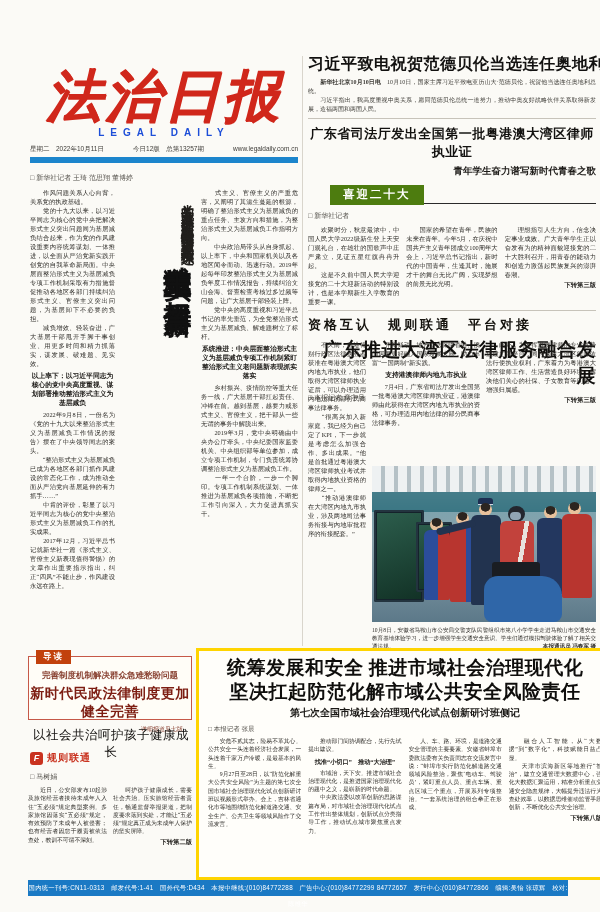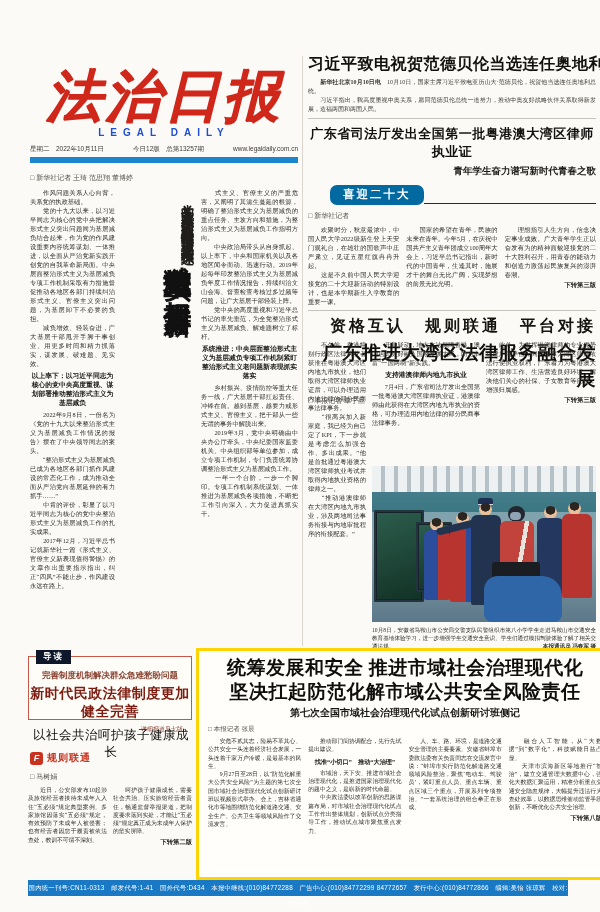--- a/index.html
+++ b/index.html
@@ -25,46 +25,46 @@
   .vhead{position:absolute;left:120px;top:194px;width:76px;height:454px;writing-mode:vertical-rl;display:flex;overflow:hidden;}
   .vsub{font-size:13px;font-weight:700;letter-spacing:1.5px;color:#211f1c;padding-left:6px;}
   .vmain{font-size:28px;font-weight:900;letter-spacing:1px;color:#111;}
   
   .aus-h{font-size:16px;font-weight:900;color:#121110;white-space:nowrap;text-align:center;letter-spacing:.5px;}
   .lead{font-size:6px;line-height:8.5px;color:#3a3833;text-align:justify;margin-top:3px;}
   .lead .b{font-weight:900;}
   .youth-h{font-size:13px;font-weight:900;text-align:center;margin-top:6px;color:#131210;letter-spacing:.5px;}
   .youth-sub{font-size:9.5px;font-weight:900;text-align:right;margin-top:4px;color:#1d1b18;}
   .badgerow{display:flex;align-items:flex-end;margin-top:7px;}
-  .badge{background:#0369a1;color:#fff;font-size:11.5px;font-weight:900;padding:2px 13px 3px;letter-spacing:2px;margin-left:22px;border-radius:7px;}
+  .badge{background:#4d7c0f;color:#fff;font-size:11.5px;font-weight:900;padding:2px 13px 3px;letter-spacing:2px;margin-left:22px;}
   .badgerule{flex:1;border-bottom:1.5px solid #2a2a2a;margin-bottom:1px;}
   .cols3{display:flex;gap:7px;margin-top:4px;}
   .cols3 > div{flex:1;}
   
-  .gd-kicker{font-size:16px;font-weight:900;text-align:right;letter-spacing:3px;color:#16140f;}
+  .gd-kicker{font-size:13px;font-weight:900;text-align:left;letter-spacing:3px;color:#16140f;}
   .gd-h{font-size:19px;font-weight:900;text-align:right;margin-top:3px;color:#0f0e0c;letter-spacing:.5px;}
   
   .photo{position:absolute;left:372px;top:466px;width:224px;height:156px;overflow:hidden;background:linear-gradient(180deg,#d9dee1 0%,#c4ced2 16%,#7fa3ad 30%,#8aa2ac 48%,#5c7989 100%);}
   .ph-ceiling{position:absolute;left:0;top:0;width:100%;height:26px;background:repeating-linear-gradient(90deg,#eef1f2 0 9px,#b5c1c6 9px 13px);}
   .ph-teal{position:absolute;left:0;top:26px;width:100%;height:20px;background:#2f6f7c;opacity:.85;}
   .ph-screen{position:absolute;background:#15222b;border-radius:2px;box-shadow:inset 0 0 0 2px #23343f;}
   .ph-screen .glow{position:absolute;left:3px;top:3px;right:3px;bottom:3px;background:linear-gradient(160deg,#2c5d4c,#123226);}
   .head{position:absolute;width:13px;height:13px;border-radius:50%;background:radial-gradient(circle at 50% 28%,#2c2520 0 42%,#e8c19c 45%);}
   .torso{position:absolute;border-radius:6px 6px 2px 2px;}
   .cap{position:absolute;width:15px;height:6px;background:#1d2f52;border-radius:3px 3px 0 0;border-bottom:1.5px solid #cfd6e2;}
   .arm{position:absolute;height:7px;background:#22334f;border-radius:4px;transform:rotate(-14deg);}
   .helmet{position:absolute;width:17px;height:16px;border-radius:50%;background:#23262e;}
   .visor{position:absolute;width:11px;height:8px;border-radius:4px;background:#9db2c4;opacity:.9;}
   .bike{position:absolute;background:#2f66a8;border-radius:14px 20px 8px 8px;}
   .console{position:absolute;background:#1a1d22;border-radius:3px;}
   .caption{position:absolute;left:372px;top:626px;width:224px;font-size:5.6px;line-height:8px;color:#2f2d29;text-align:justify;}
   .caption .credit{font-weight:900;float:right;}
   
   .daodu{position:absolute;left:28px;top:656px;width:162px;height:62px;border:1px solid #c65848;background:#fffdf7;}
-  .daodu-tag{position:absolute;top:-7px;left:7px;background:#0f172a;color:#fff;font-size:8.5px;font-weight:900;padding:1px 7px;letter-spacing:2px;}
+  .daodu-tag{position:absolute;top:-7px;left:7px;background:#c2410c;color:#fff;font-size:8.5px;font-weight:900;padding:1px 7px;letter-spacing:2px;}
   .daodu-kicker{margin-top:13px;text-align:center;font-size:8.5px;font-weight:900;color:#8a4333;}
   .daodu-h{text-align:center;font-size:14px;font-weight:900;color:#7d1d12;margin-top:3px;letter-spacing:.5px;}
   .daodu-note{text-align:right;font-size:6px;color:#8a4333;margin:4px 8px 0 0;}
   
   .sp-h{position:absolute;left:30px;top:727px;width:162px;font-size:12.5px;font-weight:400;color:#12100e;text-align:center;letter-spacing:.5px;}
   .sp-brand{position:absolute;left:30px;top:751px;display:flex;align-items:center;gap:4px;}
   .sp-icon{width:13px;height:13px;background:#c9321f;border-radius:3px;color:#fff;font-size:9px;font-weight:900;font-style:italic;text-align:center;line-height:13px;}
   .sp-name{color:#c9321f;font-weight:900;font-size:10px;letter-spacing:1px;}
   .sp-by{position:absolute;left:30px;top:772px;}
   .sp-cols{position:absolute;left:28px;top:786px;width:164px;height:84px;display:flex;gap:6px;}

